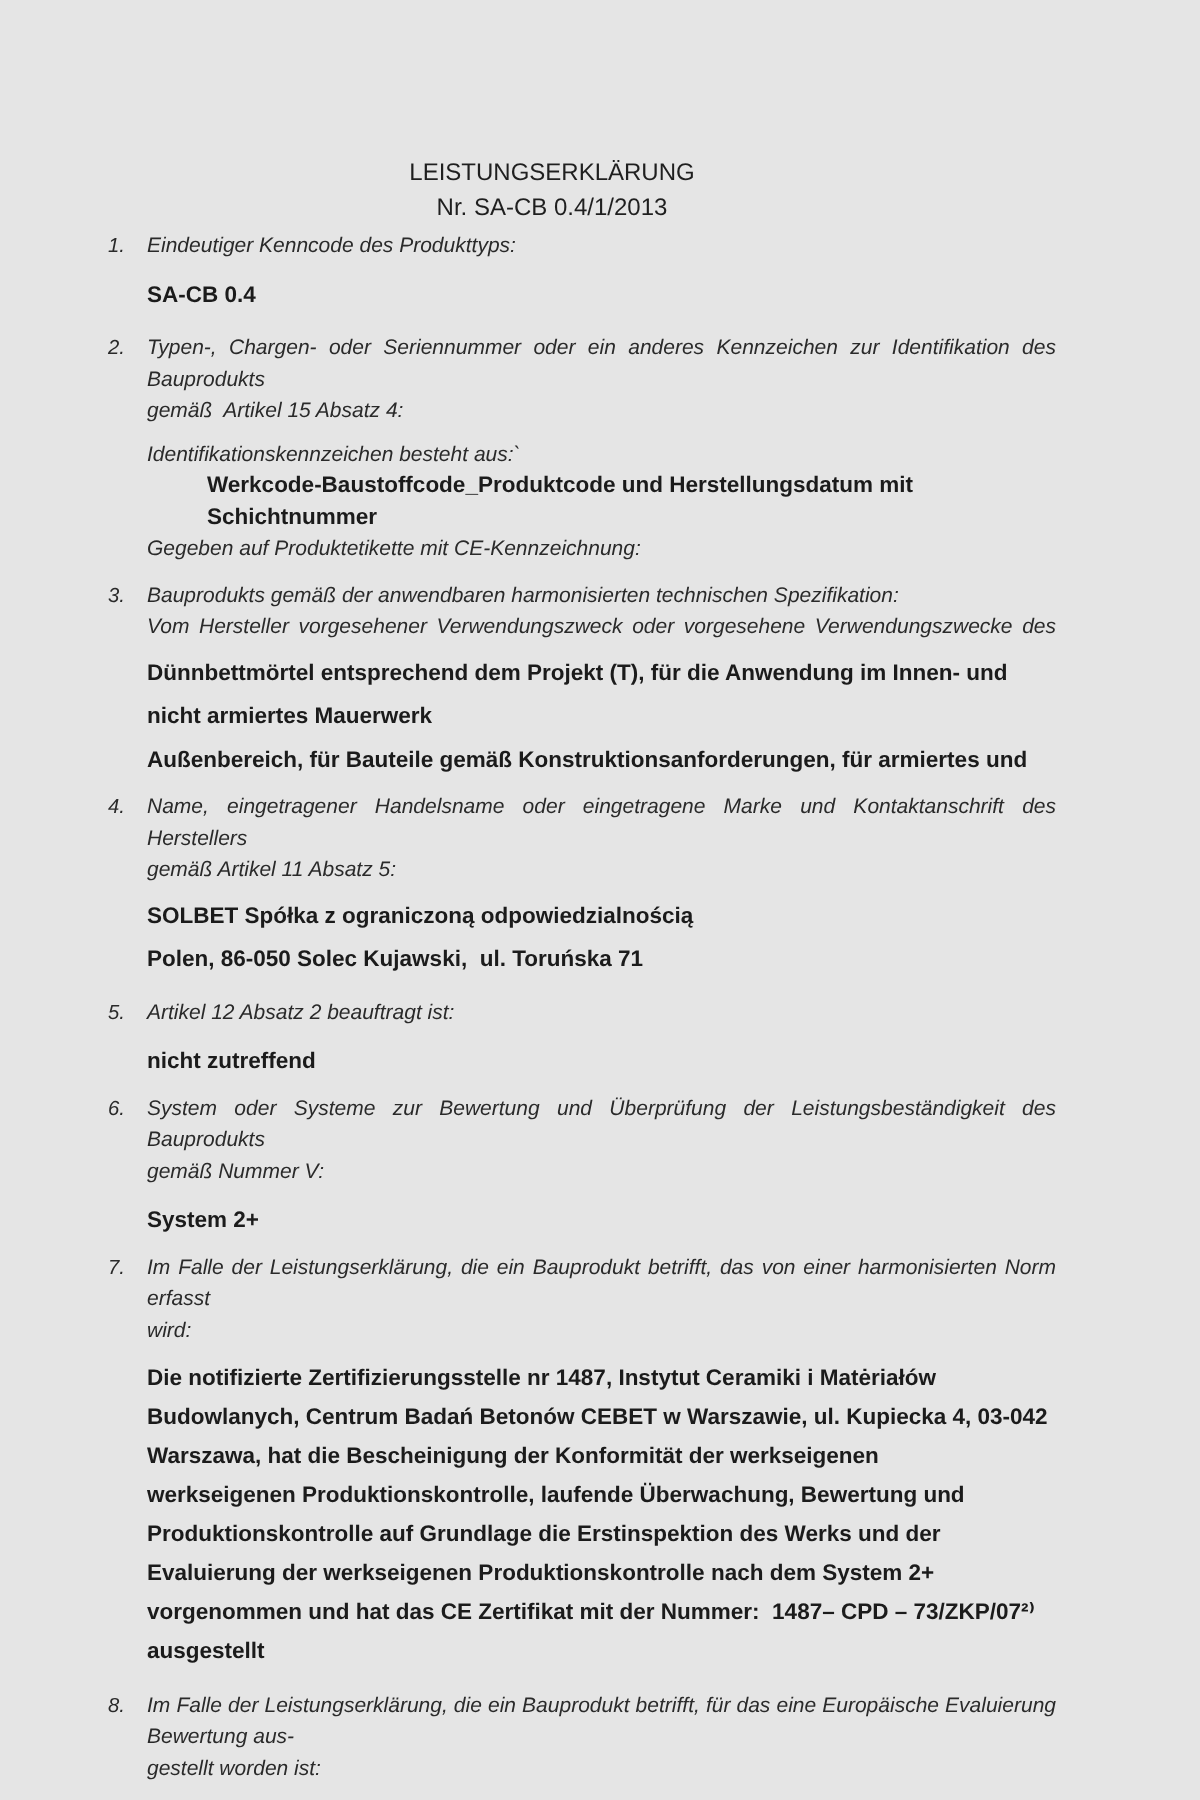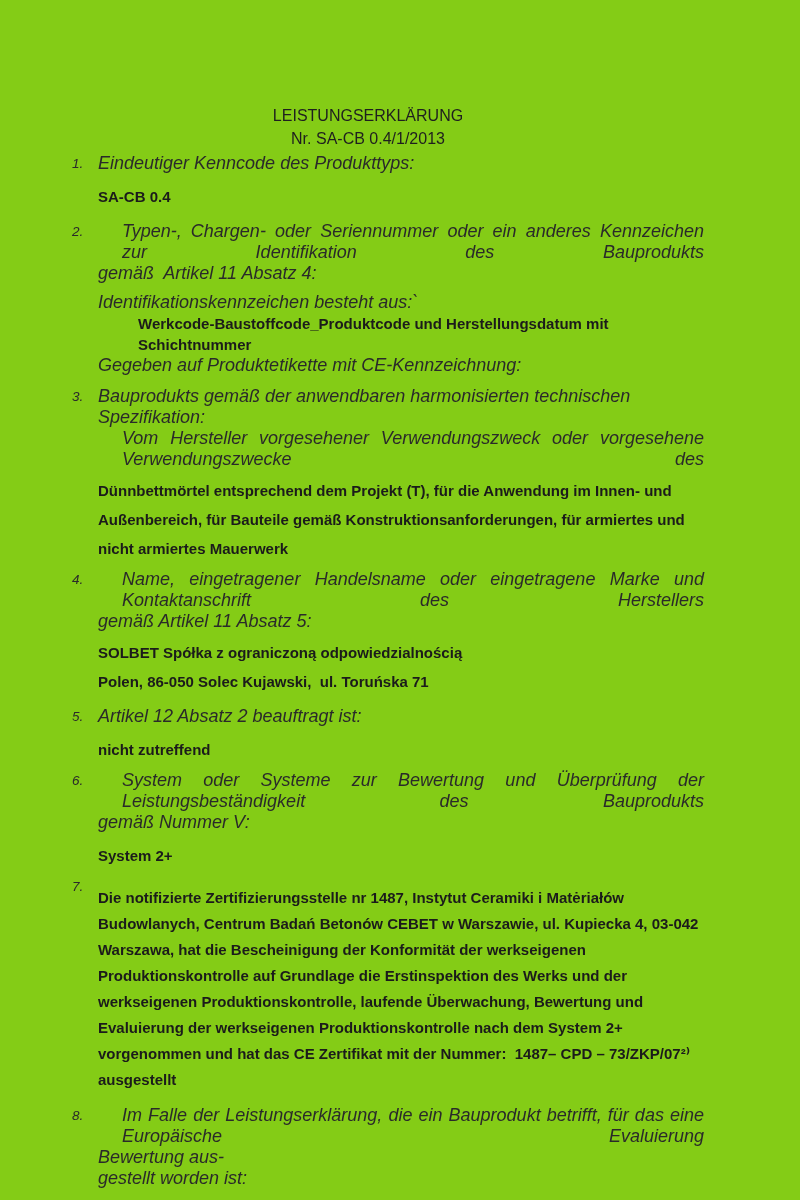--- a/index.html
+++ b/index.html
@@ -4,21 +4,21 @@
 <style>
   html, body {
     margin: 0;
     padding: 0;
     background: #ffffff;
   }
   .page {
     position: relative;
     width: 800px;
     height: 1200px;
-    background: #84cc16;
+    background: #e5e5e5;
     font-family: "Liberation Sans", "DejaVu Sans", sans-serif;
     color: #262626;
     overflow: hidden;
   }
   .content {
     padding: 104px 0 0 72px;
     width: 640px;
   }
   .title-block {
     width: 606px;
@@ -41,42 +41,41 @@
     font-size: 13.5px;
     line-height: 21px;
     color: #2a2a2a;
   }
   .item .ibody {
     width: 606px;
     flex: none;
   }
   .intro, .note, .footnote {
     font-style: italic;
-    font-size: 18px;
+    font-size: 14px;
     line-height: 21px;
     color: #2a2a2a;
   }
   .note { margin-top: 8px; }
   .footnote { margin-top: 0; }
   .answer {
     font-weight: 700;
     font-size: 15px;
     line-height: 21px;
     color: #1b1b1b;
     margin-top: 12px;
   }
   .answer.tight { margin-top: 0; margin-left: 40px; }
   .answer.lh29 { line-height: 29px; margin-top: 6px; }
   .answer.lh26 { line-height: 26px; margin-top: 9px; }
   .line { white-space: pre-wrap; }
   .jline {
     white-space: normal;
     text-align: justify;
     text-align-last: justify;
-    margin-left: 24px;
   }
   
   .item.i1 { margin-top: 3px; }
   .item.i3 { margin-top: 10px; }
   .item.i4 { margin-top: 6px; }
   .item.i5 { margin-top: 10px; }
   .item.i6 { margin-top: 10px; }
   .item.i7 { margin-top: 10px; }
   .item.i8 { margin-top: 12px; }
 </style>
@@ -101,21 +100,21 @@
             <div class="line">SA-CB 0.4</div>
           </div>
       </div>
     </div>
 
     <div class="item i2">
       <div class="num">2.</div>
       <div class="ibody">
         <div class="intro just">
             <div class="line jline">Typen-, Chargen- oder Seriennummer oder ein anderes Kennzeichen zur Identifikation des Bauprodukts</div>
-            <div class="line">gemäß  Artikel 11 Absatz 4:</div>
+            <div class="line">gemäß  Artikel 15 Absatz 4:</div>
           </div>
         <div class="note">
             <div class="line">Identifikationskennzeichen besteht aus:`</div>
           </div>
         <div class="answer tight">
             <div class="line">Werkcode-Baustoffcode_Produktcode und Herstellungsdatum mit Schichtnummer</div>
           </div>
         <div class="footnote">
             <div class="line">Gegeben auf Produktetikette mit CE-Kennzeichnung:</div>
           </div>
@@ -124,22 +123,22 @@
 
     <div class="item i3">
       <div class="num">3.</div>
       <div class="ibody">
         <div class="intro just">
             <div class="line">Bauprodukts gemäß der anwendbaren harmonisierten technischen Spezifikation:</div>
             <div class="line jline">Vom Hersteller vorgesehener Verwendungszweck oder vorgesehene Verwendungszwecke des</div>
           </div>
         <div class="answer lh29">
             <div class="line">Dünnbettmörtel entsprechend dem Projekt (T), für die Anwendung im Innen- und</div>
+            <div class="line">nicht armiertes Mauerwerk</div>
             <div class="line">Außenbereich, für Bauteile gemäß Konstruktionsanforderungen, für armiertes und</div>
-            <div class="line">nicht armiertes Mauerwerk</div>
           </div>
       </div>
     </div>
 
     <div class="item i4">
       <div class="num">4.</div>
       <div class="ibody">
         <div class="intro just">
             <div class="line jline">Name, eingetragener Handelsname oder eingetragene Marke und Kontaktanschrift des Herstellers</div>
             <div class="line">gemäß Artikel 11 Absatz 5:</div>
@@ -172,26 +171,30 @@
           </div>
         <div class="answer">
             <div class="line">System 2+</div>
           </div>
       </div>
     </div>
 
     <div class="item i7">
       <div class="num">7.</div>
       <div class="ibody">
+        <div class="intro just">
+            <div class="line jline">Im Falle der Leistungserklärung, die ein Bauprodukt betrifft, das von einer harmonisierten Norm erfasst</div>
+            <div class="line">wird:</div>
+          </div>
         <div class="answer lh26">
             <div class="line">Die notifizierte Zertifizierungsstelle nr 1487, Instytut Ceramiki i Matėriałów</div>
             <div class="line">Budowlanych, Centrum Badań Betonów CEBET w Warszawie, ul. Kupiecka 4, 03-042</div>
             <div class="line">Warszawa, hat die Bescheinigung der Konformität der werkseigenen</div>
+            <div class="line">werkseigenen Produktionskontrolle, laufende Überwachung, Bewertung und</div>
             <div class="line">Produktionskontrolle auf Grundlage die Erstinspektion des Werks und der</div>
-            <div class="line">werkseigenen Produktionskontrolle, laufende Überwachung, Bewertung und</div>
             <div class="line">Evaluierung der werkseigenen Produktionskontrolle nach dem System 2+</div>
             <div class="line">vorgenommen und hat das CE Zertifikat mit der Nummer:  1487– CPD – 73/ZKP/07²⁾</div>
             <div class="line">ausgestellt</div>
           </div>
       </div>
     </div>
 
     <div class="item i8">
       <div class="num">8.</div>
       <div class="ibody">

